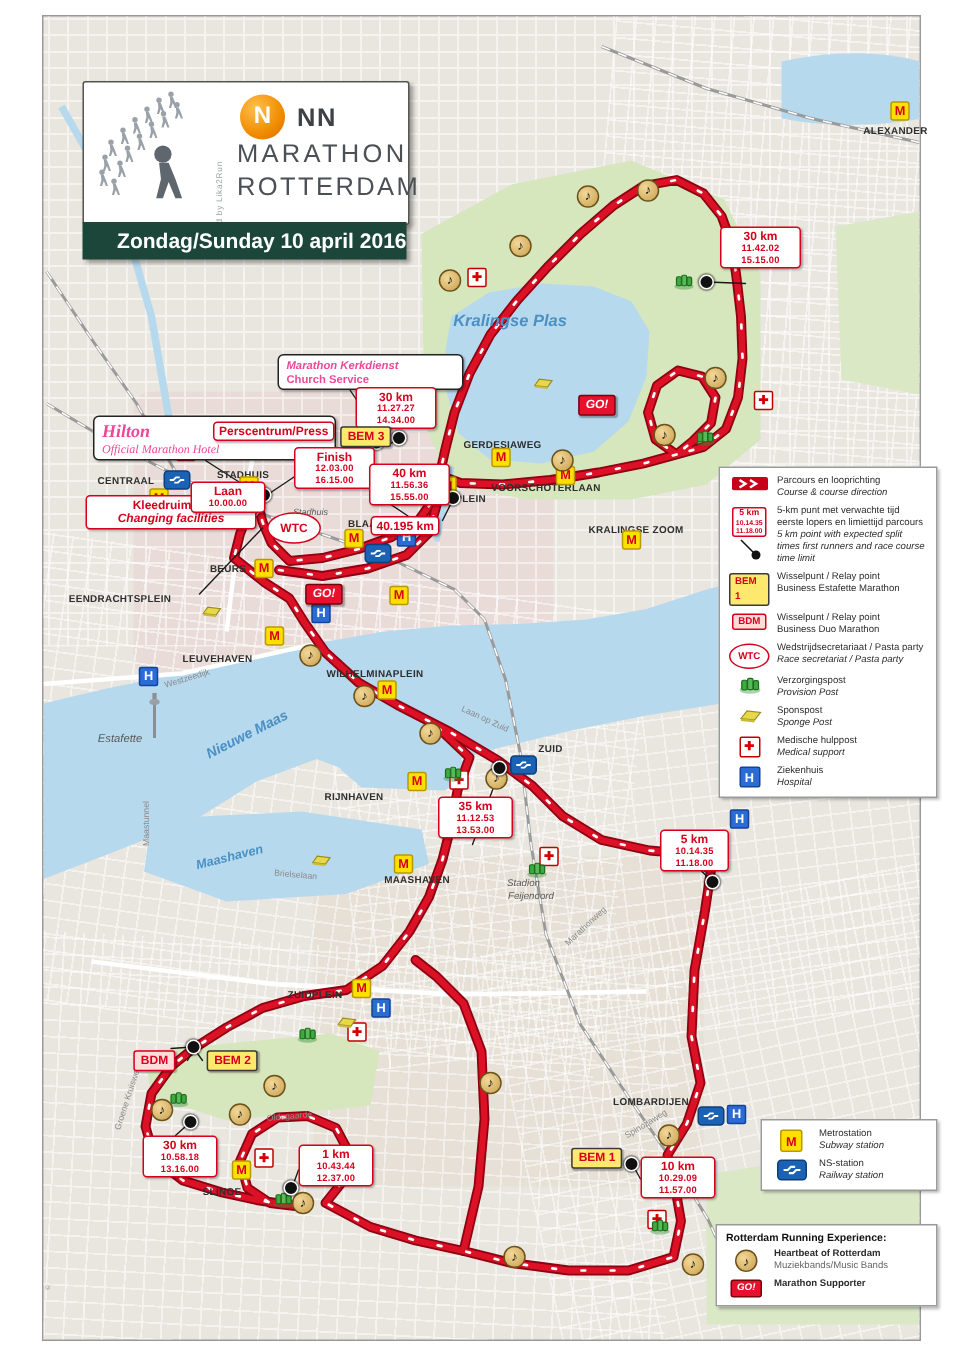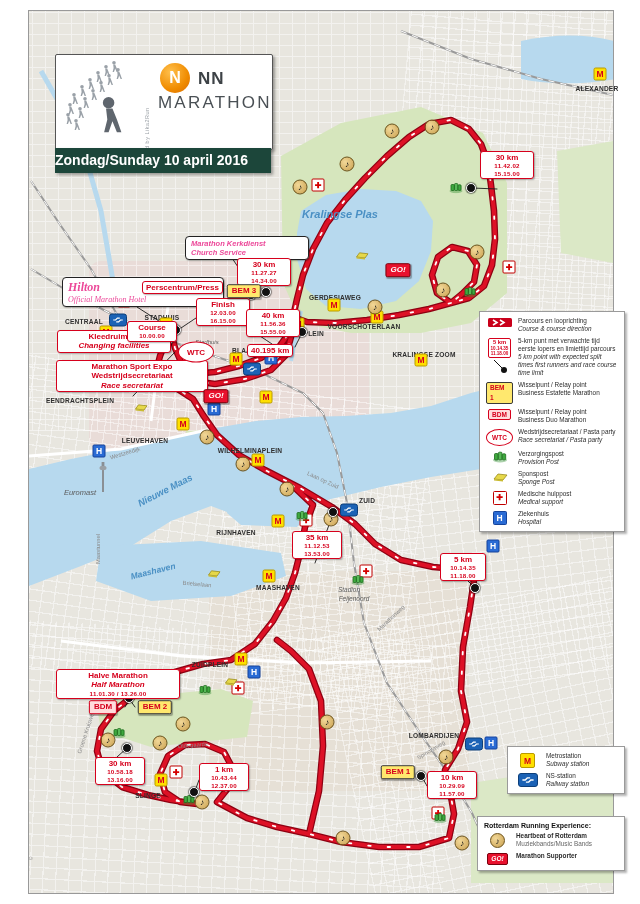--- a/index.html
+++ b/index.html
@@ -65,21 +65,21 @@
   .approved{position:absolute;left:62px;top:52px;transform:rotate(-90deg);transform-origin:left top;
       font-size:5.5px;color:#9aa0a6;letter-spacing:.5px;white-space:nowrap;}
   .nn-circle{position:absolute;left:104px;top:8px;width:30px;height:30px;border-radius:50%;
       background:radial-gradient(circle at 35% 30%,#ffc04d,#f08c00 60%,#d96a00);display:flex;
       align-items:center;justify-content:center;color:#fff;font-weight:bold;font-size:16px;}
   .nn-text{position:absolute;left:142px;top:14px;font-weight:bold;font-size:17px;color:#3d4246;
       letter-spacing:1px;}
   .mar1{position:absolute;left:102px;top:38px;font-size:17px;color:#4a5055;letter-spacing:2.2px;}
   .mar2{position:absolute;left:102px;top:60px;font-size:17px;color:#4a5055;letter-spacing:1.6px;}
   .banner{position:absolute;left:55px;top:148px;width:216px;height:25px;background:#1c463a;
-      color:#fff;font-weight:bold;font-size:14px;text-align:left;line-height:25px;z-index:10;
+      color:#fff;font-weight:bold;font-size:14px;text-align:right;line-height:25px;z-index:10;
       box-shadow:2px 2px 3px rgba(0,0,0,.35);}
   .copyright{position:absolute;left:29px;top:860px;transform:rotate(-90deg);transform-origin:left top;
       font-size:4.5px;color:#999;z-index:5;}
 </style>
 </head>
 <body>
 
 <div class="page">
 
   <div class="map">
@@ -177,21 +177,21 @@
       <div class="lbl station" style="position: absolute; left: 236px; top: 532px;">RIJNHAVEN</div>
       <div class="lbl station" style="position: absolute; left: 278px; top: 587px;">MAASHAVEN</div>
       <div class="lbl station" style="position: absolute; left: 367px; top: 500px;">ZUID</div>
       <div class="lbl station" style="position: absolute; left: 210px; top: 664px;">ZUIDPLEIN</div>
       <div class="lbl station" style="position: absolute; left: 148px; top: 795px;">SLINGE</div>
       <div class="lbl station" style="position: absolute; left: 434px; top: 735px;">LOMBARDIJEN</div>
       <div class="lbl water" style="font-size: 11px; position: absolute; left: 340px; top: 214px;">Kralingse Plas</div>
       <div class="lbl water" style="font-size: 9.5px; transform: translate(-50%, -50%) rotate(-27deg); position: absolute; left: 165px; top: 490px;">Nieuwe Maas</div>
       <div class="lbl water" style="font-size: 8.5px; transform: translate(-50%, -50%) rotate(-14deg); position: absolute; left: 153px; top: 571px;">Maashaven</div>
       <div class="lbl place" style="font-size: 6px; position: absolute; left: 207px; top: 342px;">Stadhuis</div>
-      <div class="lbl place" style="font-size: 7.5px; position: absolute; left: 80px; top: 492px;">Euromast</div>
+      <div class="lbl place" style="font-size: 7.5px; position: absolute; left: 80px; top: 492px;">Estafette</div>
       <div class="lbl place" style="font-size: 6.5px; position: absolute; left: 349px; top: 589px;">Stadion</div>
       <div class="lbl place" style="font-size: 6.5px; position: absolute; left: 354px; top: 598px;">Feijenoord</div>
       <div class="lbl street" style="transform: translate(-50%, -50%) rotate(-17deg); position: absolute; left: 125px; top: 453px;">Westzeedijk</div>
       <div class="lbl street" style="transform: translate(-50%, -50%) rotate(-90deg); position: absolute; left: 98px; top: 549px;">Maastunnel</div>
       <div class="lbl street" style="transform: translate(-50%, -50%) rotate(25deg); position: absolute; left: 323px; top: 480px;">Laan op Zuid</div>
       <div class="lbl street" style="transform: translate(-50%, -50%) rotate(5deg); position: absolute; left: 197px; top: 584px;">Brielselaan</div>
       <div class="lbl street" style="transform: translate(-50%, -50%) rotate(-43deg); position: absolute; left: 391px; top: 618px;">Marathonweg</div>
       <div class="lbl street" style="transform: translate(-50%, -50%) rotate(-5deg); position: absolute; left: 193px; top: 745px;">Oldegaarde</div>
       <div class="lbl street" style="transform: translate(-50%, -50%) rotate(-31deg); position: absolute; left: 431px; top: 750px;">Spinozaweg</div>
       <div class="lbl street" style="transform: translate(-50%, -50%) rotate(-72deg); position: absolute; left: 86px; top: 732px;">Groene Kruisweg</div>
@@ -385,34 +385,29 @@
 
   <div class="blackbox" style="left:62px;top:277px;width:150px;font-family:'Liberation Serif',serif;">
     <span style="display:block;font-weight:bold;font-style:italic;font-size:12px;">Hilton</span>
     <span style="display:block;font-style:italic;font-size:8px;">Official Marathon Hotel</span>
   </div>
   <div class="box" style="left:142px;top:281px;">
     <span class="kl">Perscentrum/Press</span>
   </div>
   <div class="blackbox" style="left:185px;top:236px;width:112px;">
     <span style="display:block;font-weight:bold;font-style:italic;font-size:7.5px;">Marathon Kerkdienst</span>
-    <span style="display:block;font-weight:bold;font-style:italic;font-size:7.5px;">Church Service</span>
+    <span style="display:block;font-weight:bold;font-size:7.5px;">Church Service</span>
   </div>
   <div class="box" style="left:57px;top:330px;width:106px;">
     <span class="kl">Kleedruimten</span>
     <span class="kl it">Changing facilities</span>
   </div>
-  <div class="box" style="left:56px;top:360px;width:144px;">
-    <span class="kl">Marathon Sport Expo</span>
-    <span class="kl">Wedstrijdsecretariaat</span>
-    <span class="kl it">Race secretariat</span>
-  </div>
 
   <div class="box" style="left:127px;top:321px;width:42px;">
-    <span class="kl">Course</span>
+    <span class="kl">Laan</span>
     <span class="kt">10.00.00</span>
   </div>
   <div class="box" style="left:196px;top:298px;width:46px;">
     <span class="kl">Finish</span>
     <span class="kt">12.03.00</span>
     <span class="kt">16.15.00</span>
   </div>
   <div class="box" style="left:237px;top:258px;width:46px;">
     <span class="kl">30 km</span>
     <span class="kt">11.27.27</span>
@@ -433,25 +428,20 @@
   </div>
   <div class="box" style="left:440px;top:553px;width:38px;">
     <span class="kl">5 km</span>
     <span class="kt">10.14.35</span>
     <span class="kt">11.18.00</span>
   </div>
   <div class="box" style="left:292px;top:531px;width:42px;">
     <span class="kl">35 km</span>
     <span class="kt">11.12.53</span>
     <span class="kt">13.53.00</span>
-  </div>
-  <div class="box" style="left:56px;top:669px;width:116px;">
-    <span class="kl">Halve Marathon</span>
-    <span class="kl it">Half Marathon</span>
-    <span class="kt">11.01.30 / 13.26.00</span>
   </div>
   <div class="box" style="left:95px;top:757px;width:42px;">
     <span class="kl">30 km</span>
     <span class="kt">10.58.18</span>
     <span class="kt">13.16.00</span>
   </div>
   <div class="box" style="left:199px;top:763px;width:42px;">
     <span class="kl">1 km</span>
     <span class="kt">10.43.44</span>
     <span class="kt">12.37.00</span>
@@ -622,17 +612,18 @@
           <circle cx="3" cy="1.8" r="1.8"></circle>
           <path d="M2.2,3.6 L4.2,3.6 L5.6,7 L7,11 L5.6,11 L4.2,7.6 L3,11 L1.6,11 L2.6,7 Z"></path>
         </g>
     </svg>
     <span class="approved" style="left:88px;top:118px;">Approved by Lika2Run</span>
     <div class="nn-circle">
         <span>N</span>
       </div>
     <div class="nn-text">NN</div>
     <div class="mar1">MARATHON</div>
+    <div class="mar2">ROTTERDAM</div>
   </div>
   <div class="banner">Zondag/Sunday 10 april 2016</div>
 
   <div class="copyright">©</div>
 </div>
 
 </body></html>

